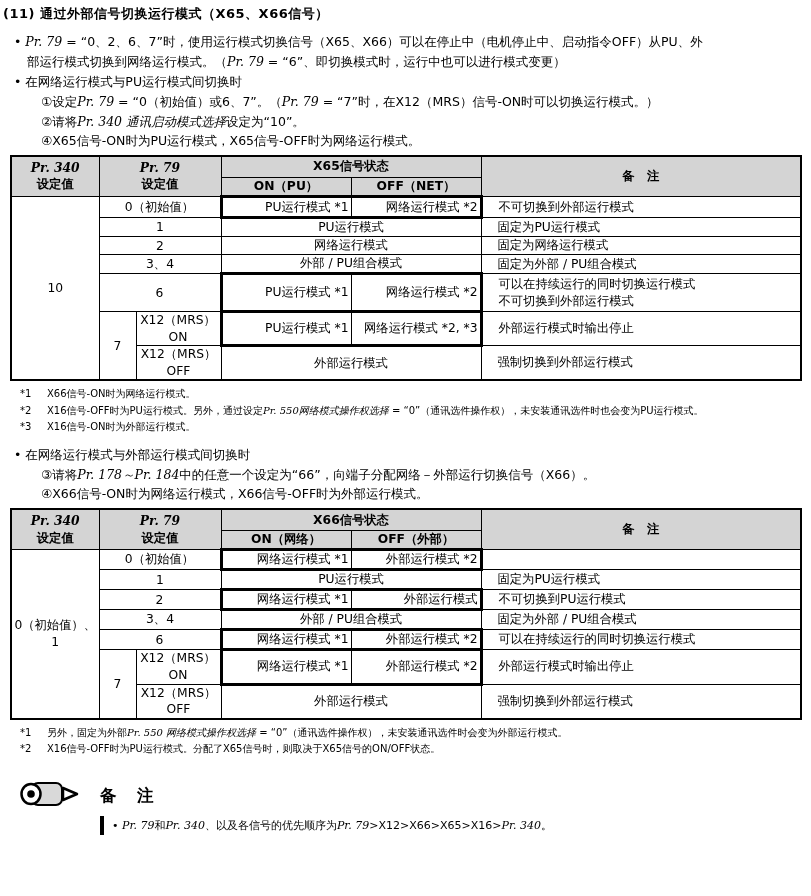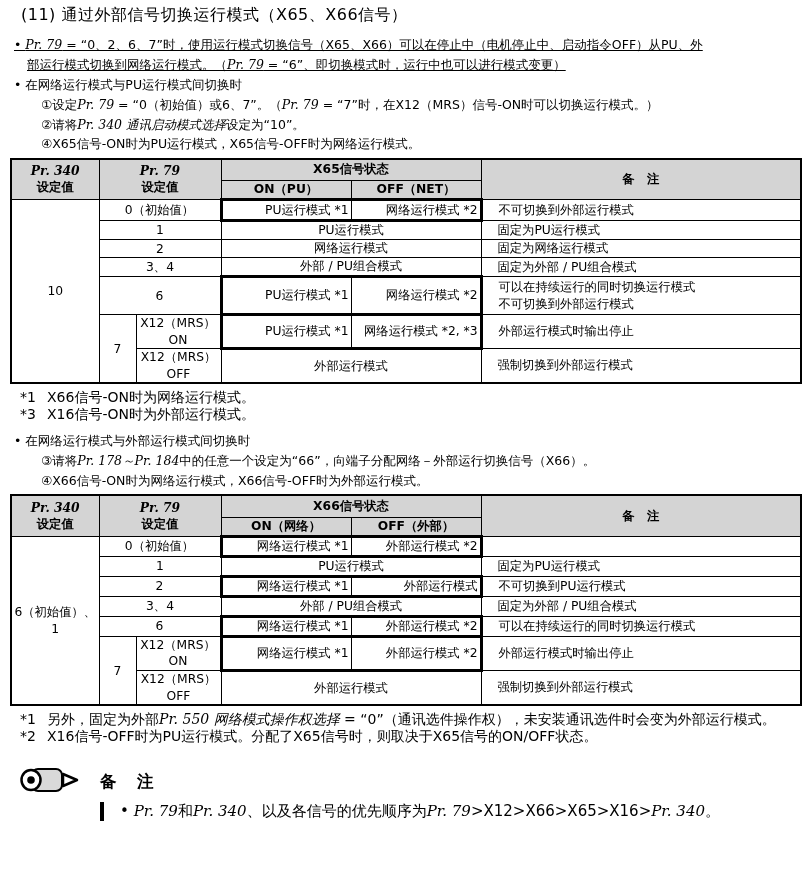--- a/index.html
+++ b/index.html
@@ -1,46 +1,46 @@
 <!DOCTYPE html>
 <html><head>
 <meta charset="utf-8">
 <style>
   * { margin:0; padding:0; box-sizing:border-box; }
   html,body { width:811px; height:896px; background:#ffffff; overflow:hidden;
     font-family:"DejaVu Sans", sans-serif; color:#000; }
   .it { font-family:"DejaVu Serif", serif; font-style:italic; }
-  .page-title { margin:5px 0 0 21px; font-size:16px; font-weight:normal; letter-spacing:0.5px; }
+  .page-title { margin:5px 0 0 3px; font-size:13px; font-weight:bold; letter-spacing:0.5px; }
 
   .blk { font-size:12.5px; line-height:20px; }
-  .intro { margin:9px 0 0 14px;text-decoration:underline; }
+  .intro { margin:9px 0 0 14px; }
   .cont { padding-left:13px; }
   .sec-head { margin:0 0 0 14px; font-size:12.5px; line-height:20px; }
   .steps { margin-left:41px; font-size:12.5px; line-height:19.5px; }
 
   table { border-collapse:collapse; table-layout:fixed; margin:4px 0 0 10px; border:2px solid #000; }
   td { border:1px solid #000; font-size:12.3px; text-align:center; vertical-align:middle; padding:0 2px; overflow:hidden; }
   td.hd { background:#d4d4d4; font-weight:bold; }
   td.rem { text-align:left; padding-left:16px; }
   .two-line div { line-height:1.35; }
   
   .bt { border-top:3px solid #000 !important;text-align:right; }
   .bb { border-bottom:3px solid #000 !important; }
   .bl { border-left:3px solid #000 !important; }
   .br { border-right:3px solid #000 !important; }
 
-  .fns { margin:5px 0 0 20px; font-size:14px; line-height:16.5px; white-space:nowrap; }
+  .fns { margin:5px 0 0 20px; font-size:10px; line-height:16.5px; white-space:nowrap; }
   .fn-m { display:inline-block; width:27px; }
 
   .sec2 { margin-top:9px; }
 
   .note { margin-left:18px; }
   .note-head { display:flex; align-items:center; gap:14px; }
   .note-title { font-size:16.5px; font-weight:bold; letter-spacing:2px; }
-  .note-body { margin-left:82px; border-left:4px solid #000; padding-left:16px; font-size:15px; line-height:19px; margin-top:2px; }
+  .note-body { margin-left:82px; border-left:4px solid #000; padding-left:8px; font-size:11px; line-height:19px; margin-top:2px; }
   .n1 { margin-top:20px; }
 </style>
 </head>
 <body>
 
 <div class="page-title">(11) 通过外部信号切换运行模式（X65、X66信号）</div>
 
 <div class="blk intro">
   <div><span>• </span><span class="it">Pr. 79</span><span> = “0、2、6、7”时，使用运行模式切换信号（X65、X66）可以在停止中（电机停止中、启动指令OFF）从PU、外</span></div>
   <div class="cont"><span>部运行模式切换到网络运行模式。（</span><span class="it">Pr. 79</span><span> = “6”、即切换模式时，运行中也可以进行模式变更）</span></div>
@@ -126,20 +126,21 @@
           <div>OFF</div>
         </td>
     <td colspan="2">外部运行模式</td>
     <td class="rem">强制切换到外部运行模式</td>
   </tr>
 </tbody>
   </table>
 
 <div class="fns">
   <div><span class="fn-m">*1</span><span><span>X66信号-ON时为网络运行模式。</span></span></div>
+  <div><span class="fn-m">*2</span><span><span>X16信号-OFF时为PU运行模式。另外，通过设定</span><span class="it">Pr. 550网络模式操作权选择</span><span> = “0”（通讯选件操作权），未安装通讯选件时也会变为PU运行模式。</span></span></div>
   <div><span class="fn-m">*3</span><span><span>X16信号-ON时为外部运行模式。</span></span></div>
 </div>
 
 <div class="sec2">
 <div class="sec-head"><span>• 在网络运行模式与外部运行模式间切换时</span></div>
 <div class="steps">
   <div><span>③请将</span><span class="it">Pr. 178～Pr. 184</span><span>中的任意一个设定为“66”，向端子分配网络－外部运行切换信号（X66）。</span></div>
   <div><span>④X66信号-ON时为网络运行模式，X66信号-OFF时为外部运行模式。</span></div>
 </div>
 </div>
@@ -165,21 +166,21 @@
     </td>
     <td class="hd" colspan="2">X66信号状态</td>
     <td class="hd" rowspan="2">备　注</td>
   </tr>
   <tr style="height:18px">
     <td class="hd">ON（网络）</td>
     <td class="hd">OFF（外部）</td>
   </tr>
   <tr style="height:20px">
     <td rowspan="7" class="two-line">
-          <div>6（初始值）、</div>
+          <div>0（初始值）、</div>
           <div>1</div>
         </td>
     <td colspan="2">0（初始值）</td>
     <td class="bt bb bl">网络运行模式 *1</td>
     <td class="bt bb br">外部运行模式 *2</td>
     <td class="rem"></td>
   </tr>
   <tr style="height:17px">
     <td colspan="2">1</td>
     <td colspan="2">PU运行模式</td>

